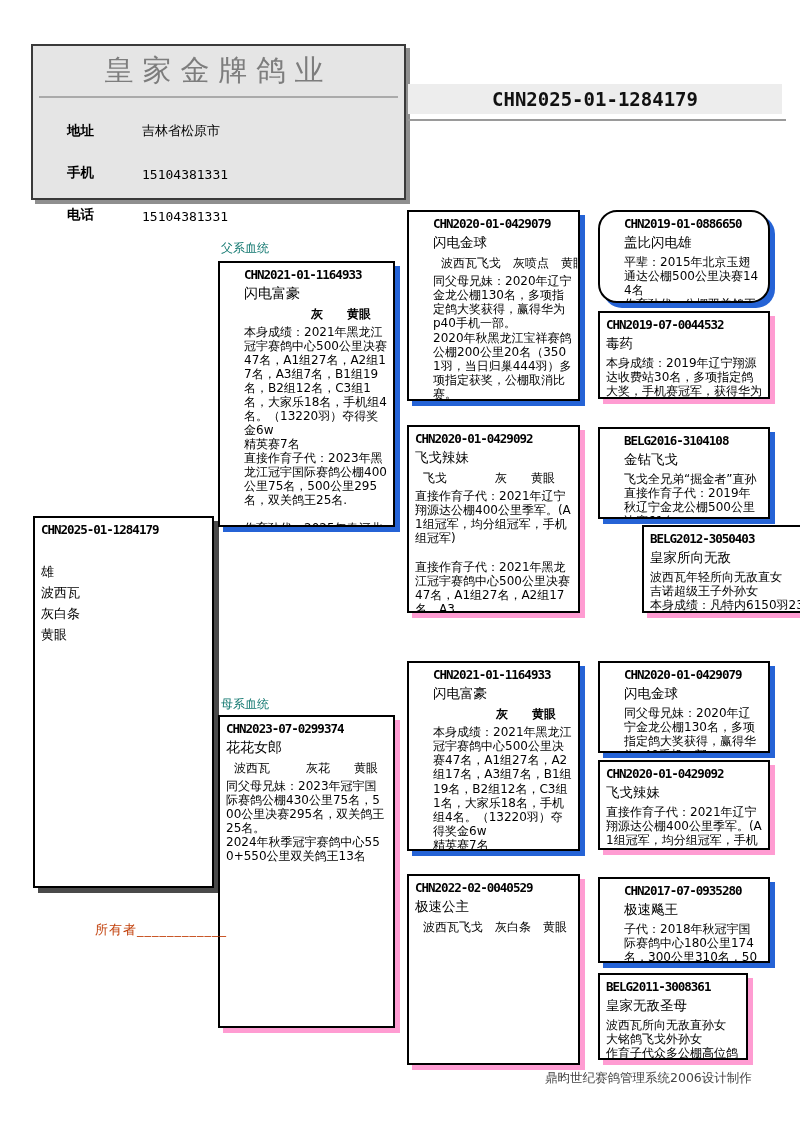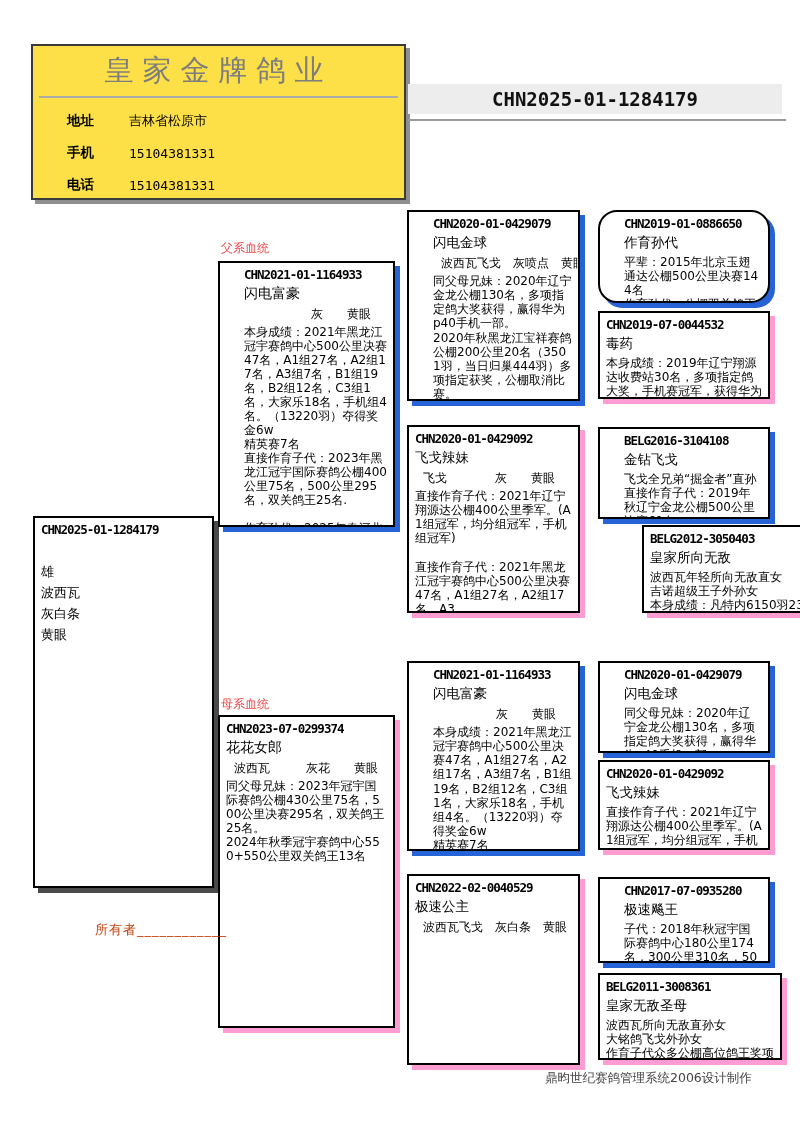--- a/index.html
+++ b/index.html
@@ -1,52 +1,52 @@
 <!DOCTYPE html>
 <html style="--male_shadow: #2563d6; --female_shadow: #ff9cd2; --neutral_shadow: #4a4a4a; --banner_bg: #ededed;"><head>
 <meta charset="utf-8">
 <style>
   html,body{margin:0;padding:0;background:#fff;}
   body{width:800px;height:1132px;position:relative;overflow:hidden;
        font-family:"DejaVu Sans","Liberation Sans",sans-serif;color:#000;}
 
   
   .loft{position:absolute;left:31px;top:44px;width:371px;height:152px;
-        background:#fde047;border:2px solid #3a3a3a;box-shadow:4px 4px 0 #8f8f8f;}
+        background:#e5e5e5;border:2px solid #3a3a3a;box-shadow:4px 4px 0 #8f8f8f;}
   .loft-title{text-align:center;font-family:"DejaVu Serif","Liberation Serif",serif;
         font-size:29px;color:#7d7d7d;letter-spacing:9px;margin-top:5px;font-weight:normal;}
   .loft-rule{border:none;border-top:2px solid #aaa;margin:5px 6px 4px 6px;}
-  .loft-row{display:flex;margin:14px 0 0 34px;align-items:center;}
+  .loft-row{display:flex;margin:24px 0 0 34px;align-items:flex-end;gap:13px;}
   .loft-label{font-weight:bold;width:62px;font-size:13.5px;}
   .loft-value{font-size:13px;}
   .mono{font-family:"DejaVu Sans Mono","Liberation Mono",monospace;}
 
   
   .banner{position:absolute;left:408px;top:84px;width:374px;height:30px;
         background:var(--banner_bg,#ededed);text-align:center;line-height:30px;
         font-family:"DejaVu Sans Mono","Liberation Mono",monospace;
         font-weight:bold;font-size:19px;letter-spacing:0px;color:#111;}
   .banner-line{position:absolute;left:408px;top:119px;width:378px;height:0;
         border-top:2px solid #9a9a9a;}
 
   
-  .branch-label{position:absolute;font-size:12px;color:#ef4444;}
+  .branch-label{position:absolute;font-size:12px;color:#0f766e;}
 
   
   .pbox{position:absolute;background:#fff;border:2px solid #000;
         padding:4px 6px;overflow:hidden;box-sizing:border-box;}
   .male  {box-shadow:5px 5px 0 var(--male_shadow,#2563d6);padding-left:24px;}
   .female{box-shadow:5px 5px 0 var(--female_shadow,#ff9cd2);}
   .neutral{box-shadow:5px 5px 0 var(--neutral_shadow,#4a4a4a);}
   .ring{font-family:"DejaVu Sans Mono","Liberation Mono",monospace;
         font-weight:bold;font-size:12.5px;letter-spacing:-1px;margin-bottom:3px;
         white-space:nowrap;}
   .name{font-size:13.5px;margin-bottom:3px;}
   .traits{font-size:12px;margin-bottom:2px;white-space:pre;}
-  .traits.right{text-align:right;padding-right:16px;}
+  .traits.right{text-align:right;padding-right:16px;font-weight:bold;}
   .traits.indent{padding-left:8px;}
   .pbody{font-size:12px;line-height:1.18;white-space:pre-wrap;word-break:break-all;}
   .big .name{font-size:14px;}
   .big .pbody{line-height:1.17;}
   .subject-lines{font-size:13px;line-height:21px;margin-top:24px;white-space:pre-wrap;}
 
   
   .owner{position:absolute;left:95px;top:921px;font-size:13px;color:#c2410c;letter-spacing:1px;}
   .credit{position:absolute;left:545px;top:1070px;font-size:12.5px;color:#444;}
 </style>
@@ -130,21 +130,21 @@
 </div>
 
 <div class="pbox female" style="left:407px;top:874px;width:173px;height:191px;">
   <div class="ring">CHN2022-02-0040529</div>
   <div class="name">极速公主</div>
   <div class="traits indent">波西瓦飞戈　灰白条　黄眼</div>
 </div>
 
 <div class="pbox male" style="left:598px;top:210px;width:172px;height:93px;border-radius:19px;">
   <div class="ring">CHN2019-01-0886650</div>
-  <div class="name">作育孙代</div>
+  <div class="name">盖比闪电雄</div>
   <div class="pbody">平辈：2015年北京玉翅通达公棚500公里决赛144名
 作育孙代：公棚双关鸽王9名
 作育孙代成绩：2021年黑龙江</div>
 </div>
 
 <div class="pbox female" style="left:598px;top:311px;width:172px;height:88px;">
   <div class="ring">CHN2019-07-0044532</div>
   <div class="name">毒药</div>
   <div class="pbody">本身成绩：2019年辽宁翔源达收费站30名，多项指定鸽大奖，手机赛冠军，获得华为手机一部。</div>
 </div>
@@ -176,21 +176,21 @@
   <div class="name">飞戈辣妹</div>
   <div class="pbody">直接作育子代：2021年辽宁翔源达公棚400公里季军。(A1组冠军，均分组冠军，手机组冠军)</div>
 </div>
 
 <div class="pbox male" style="left:598px;top:877px;width:172px;height:86px;">
   <div class="ring">CHN2017-07-0935280</div>
   <div class="name">极速飚王</div>
   <div class="pbody">子代：2018年秋冠宇国际赛鸽中心180公里174名，300公里310名，500公里29名，双关鸽王14名，三关鸽王14名</div>
 </div>
 
-<div class="pbox female" style="left:598px;top:973px;width:184px;height:87px;">
+<div class="pbox female" style="left:598px;top:973px;width:150px;height:87px;">
   <div class="ring">BELG2011-3008361</div>
   <div class="name">皇家无敌圣母</div>
   <div class="pbody">波西瓦所向无敌直孙女
 大铭鸽飞戈外孙女
 作育子代众多公棚高位鸽王奖项</div>
 </div>
 
 <div class="owner">所有者____________</div>
 <div class="credit">鼎昀世纪赛鸽管理系统2006设计制作</div>
 

